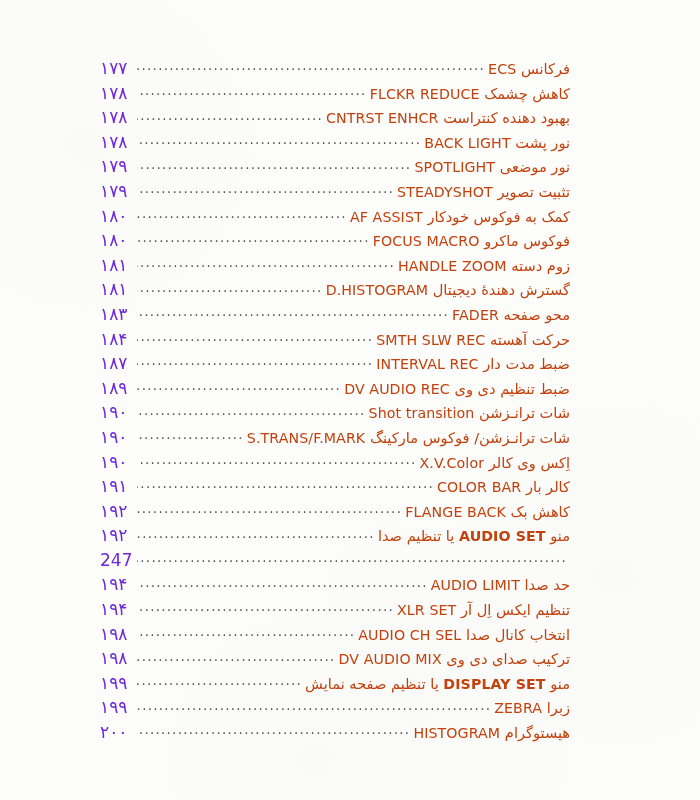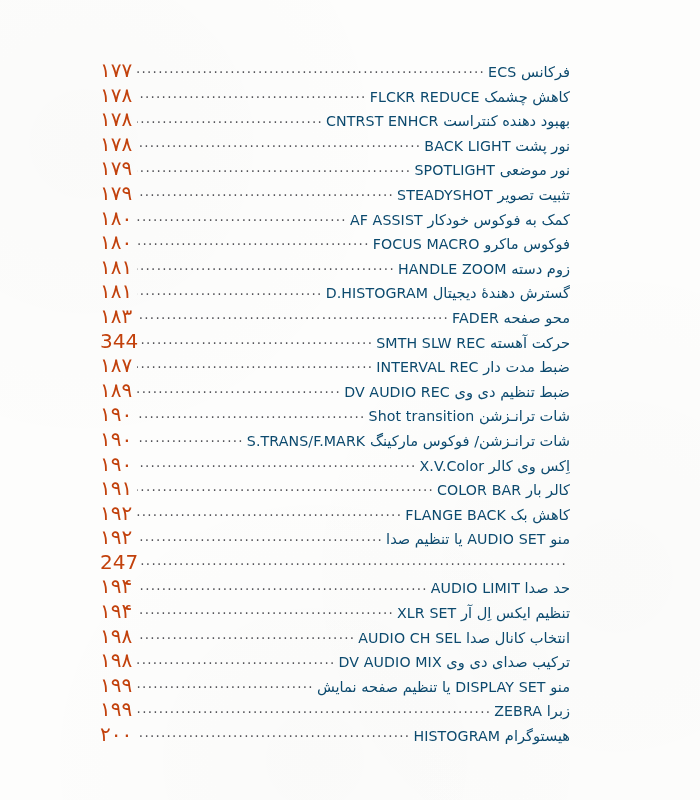--- a/index.html
+++ b/index.html
@@ -50,36 +50,36 @@
     flex-direction: row;
     align-items: baseline;
     height: 24.6px;
     direction: rtl;
     white-space: nowrap;
   }
 
   .entry-text {
     flex: 0 0 auto;
     font-size: 14.6px;
-    color: #0c4a6e;
+    color: #c2410c;
     letter-spacing: 0.1px;
     direction: rtl;
     unicode-bidi: plaintext;
   }
 
   .entry-text .latin {
     direction: ltr;
     unicode-bidi: embed;
     display: inline-block;
     font-family: "DejaVu Sans", "Liberation Sans", sans-serif;
     font-size: 14.2px;
   }
 
   .entry-text.is-bold .latin-strong {
-    font-weight: 400;
+    font-weight: 700;
   }
 
   .leader {
     flex: 1 1 auto;
     overflow: hidden;
     margin: 0 3px;
     position: relative;
     height: 1em;
   }
   .leader::before {
@@ -91,22 +91,22 @@
     color: #55555a;
     font-size: 13.5px;
     letter-spacing: 1.25px;
     white-space: nowrap;
   }
 
   .page-num {
     flex: 0 0 auto;
     min-width: 34px;
     text-align: left;
-    font-size: 20px;
-    color: #c2410c;
+    font-size: 17px;
+    color: #6d28d9;
     direction: rtl;
     unicode-bidi: plaintext;
   }
 </style>
 </head>
 <body>
 
 <div class="paper-texture"></div>
 
 <div class="toc-page">
@@ -162,21 +162,21 @@
         <span class="page-num">۱۸۱</span>
       </div>
       <div class="toc-row">
         <span class="entry-text"><span>محو صفحه</span> <span class="latin">FADER</span></span>
         <span class="leader"></span>
         <span class="page-num">۱۸۳</span>
       </div>
       <div class="toc-row">
         <span class="entry-text"><span>حرکت آهسته</span> <span class="latin">SMTH SLW REC</span></span>
         <span class="leader"></span>
-        <span class="page-num">344</span>
+        <span class="page-num">۱۸۴</span>
       </div>
       <div class="toc-row">
         <span class="entry-text"><span>ضبط مدت دار</span> <span class="latin">INTERVAL REC</span></span>
         <span class="leader"></span>
         <span class="page-num">۱۸۷</span>
       </div>
       <div class="toc-row">
         <span class="entry-text"><span>ضبط تنظیم دی وی</span> <span class="latin">DV AUDIO REC</span></span>
         <span class="leader"></span>
         <span class="page-num">۱۸۹</span>

